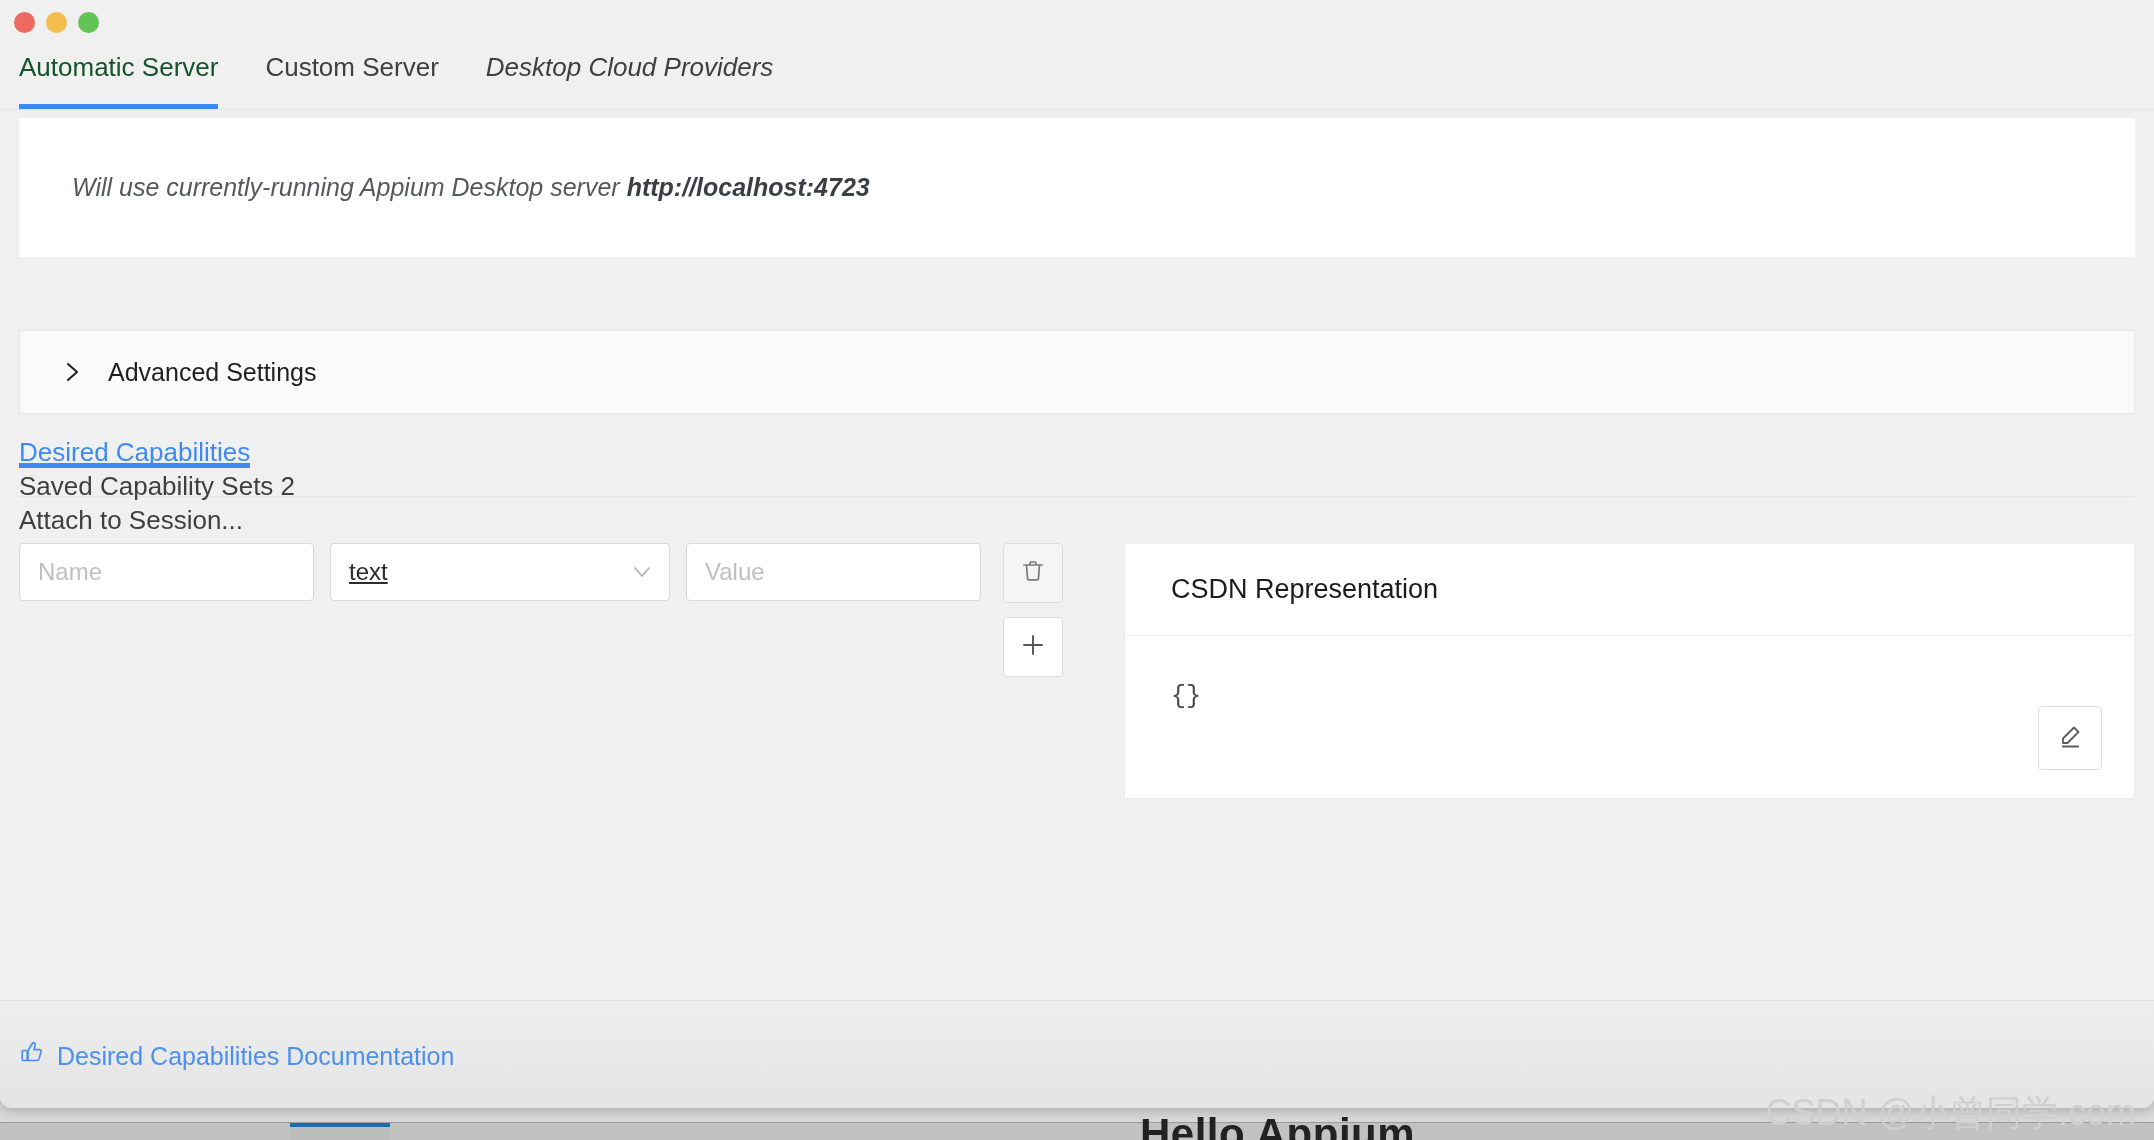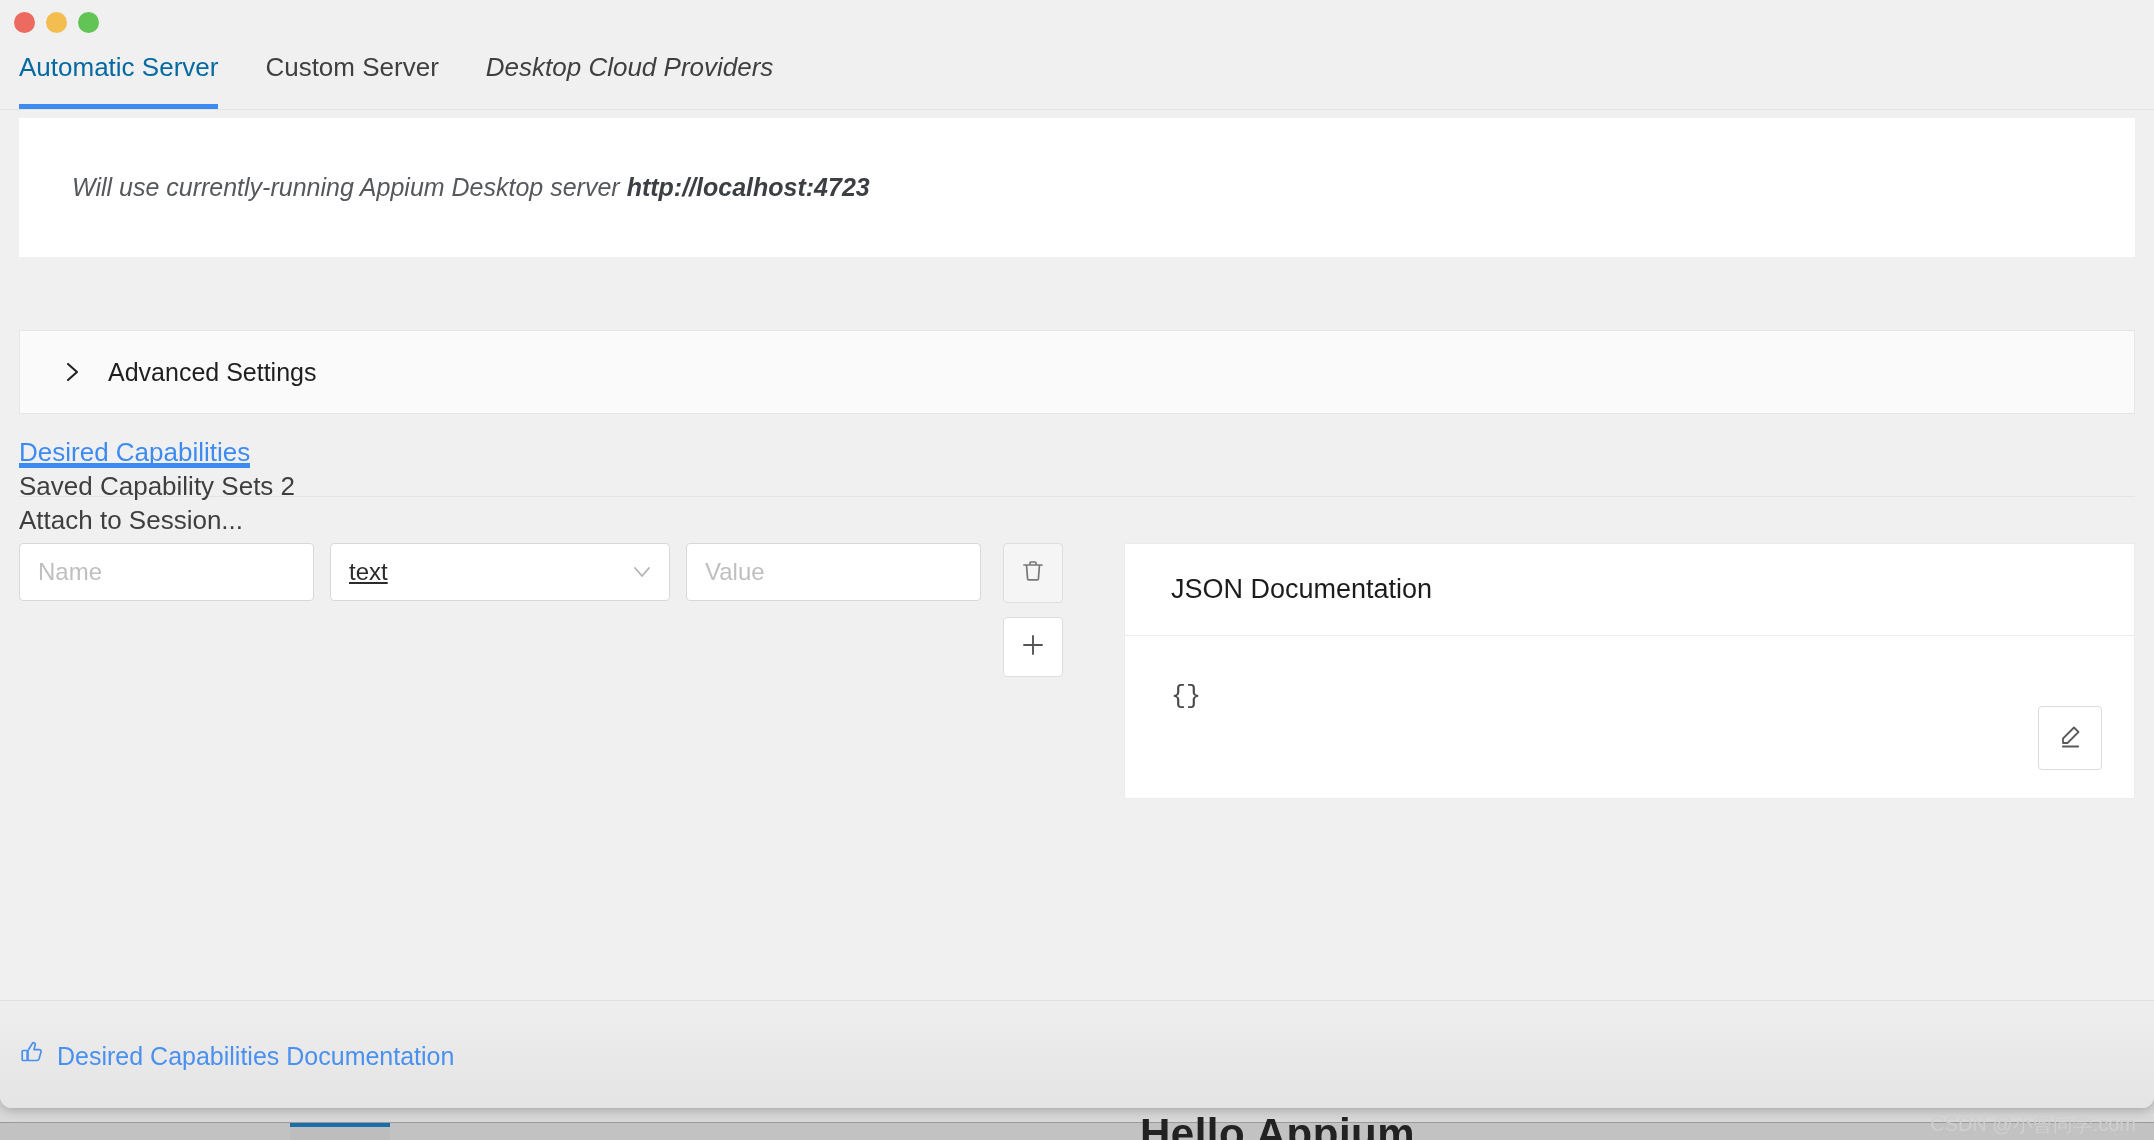--- a/index.html
+++ b/index.html
@@ -114,21 +114,21 @@
     font-size: 26px;
     color: #3f3f3f;
     padding: 4px 0 0 0;
     margin-right: 47px;
     height: 100%;
     box-sizing: border-box;
     cursor: pointer;
     white-space: nowrap;
   }
   .stab.italic { font-style: italic; }
-  .stab.active { color: #0369a1; }
+  .stab.active { color: #14532d; }
   .stab.active::after {
     content: "";
     position: absolute;
     left: 0; right: 0;
     bottom: 0;
     height: 5px;
     background: #3d8bf2;
   }
 
   
@@ -379,21 +379,21 @@
     border: 1px solid #4190ef;
     color: #fff;
     padding: 0 40px;
     height: 66px;
   }
 
   .watermark {
     position: absolute;
     right: 18px;
     bottom: 2px;
-    font-size: 20px;
+    font-size: 36px;
     color: #cfcfcf;
     white-space: nowrap;
     pointer-events: none;
   }
 </style>
 </head>
 <body>
 
 <div id="screen">
 
@@ -481,21 +481,21 @@
                     <path d="M13 4 V22 M4 13 H22" stroke="#555" stroke-width="1.9" stroke-linecap="round"></path>
                   </svg>
                 </span>
               </div>
             </div>
           </div>
         </div>
 
         <div class="json-panel">
           <div class="json-head">
-            <span class="json-title">JSON Documentation</span>
+            <span class="json-title">CSDN Representation</span>
           </div>
           <div class="json-body">
             <span class="json-code">{}</span>
             <div class="json-edit">
               <span>
                 <svg width="30" height="30" viewBox="0 0 30 30" fill="none" xmlns="http://www.w3.org/2000/svg">
                   <path d="M19 6.5 L23.5 11 L12.5 22 L8 22 L8 17.5 Z" stroke="#5a5a5a" stroke-width="1.8" fill="none" stroke-linejoin="round"></path>
                   <path d="M8 25.5 H23" stroke="#5a5a5a" stroke-width="2.2" stroke-linecap="round"></path>
                 </svg>
               </span>

